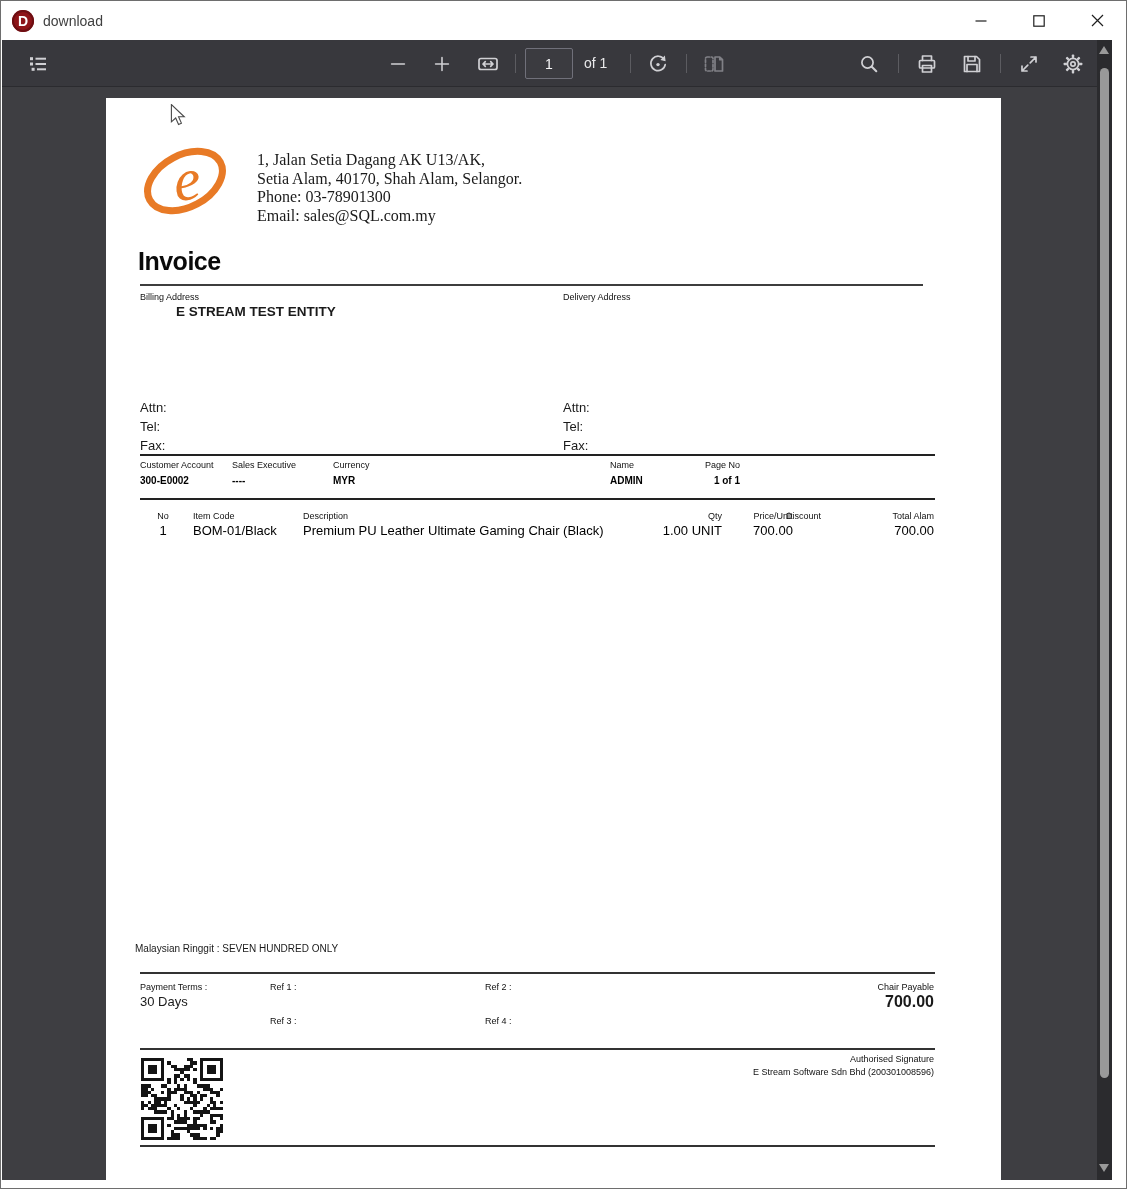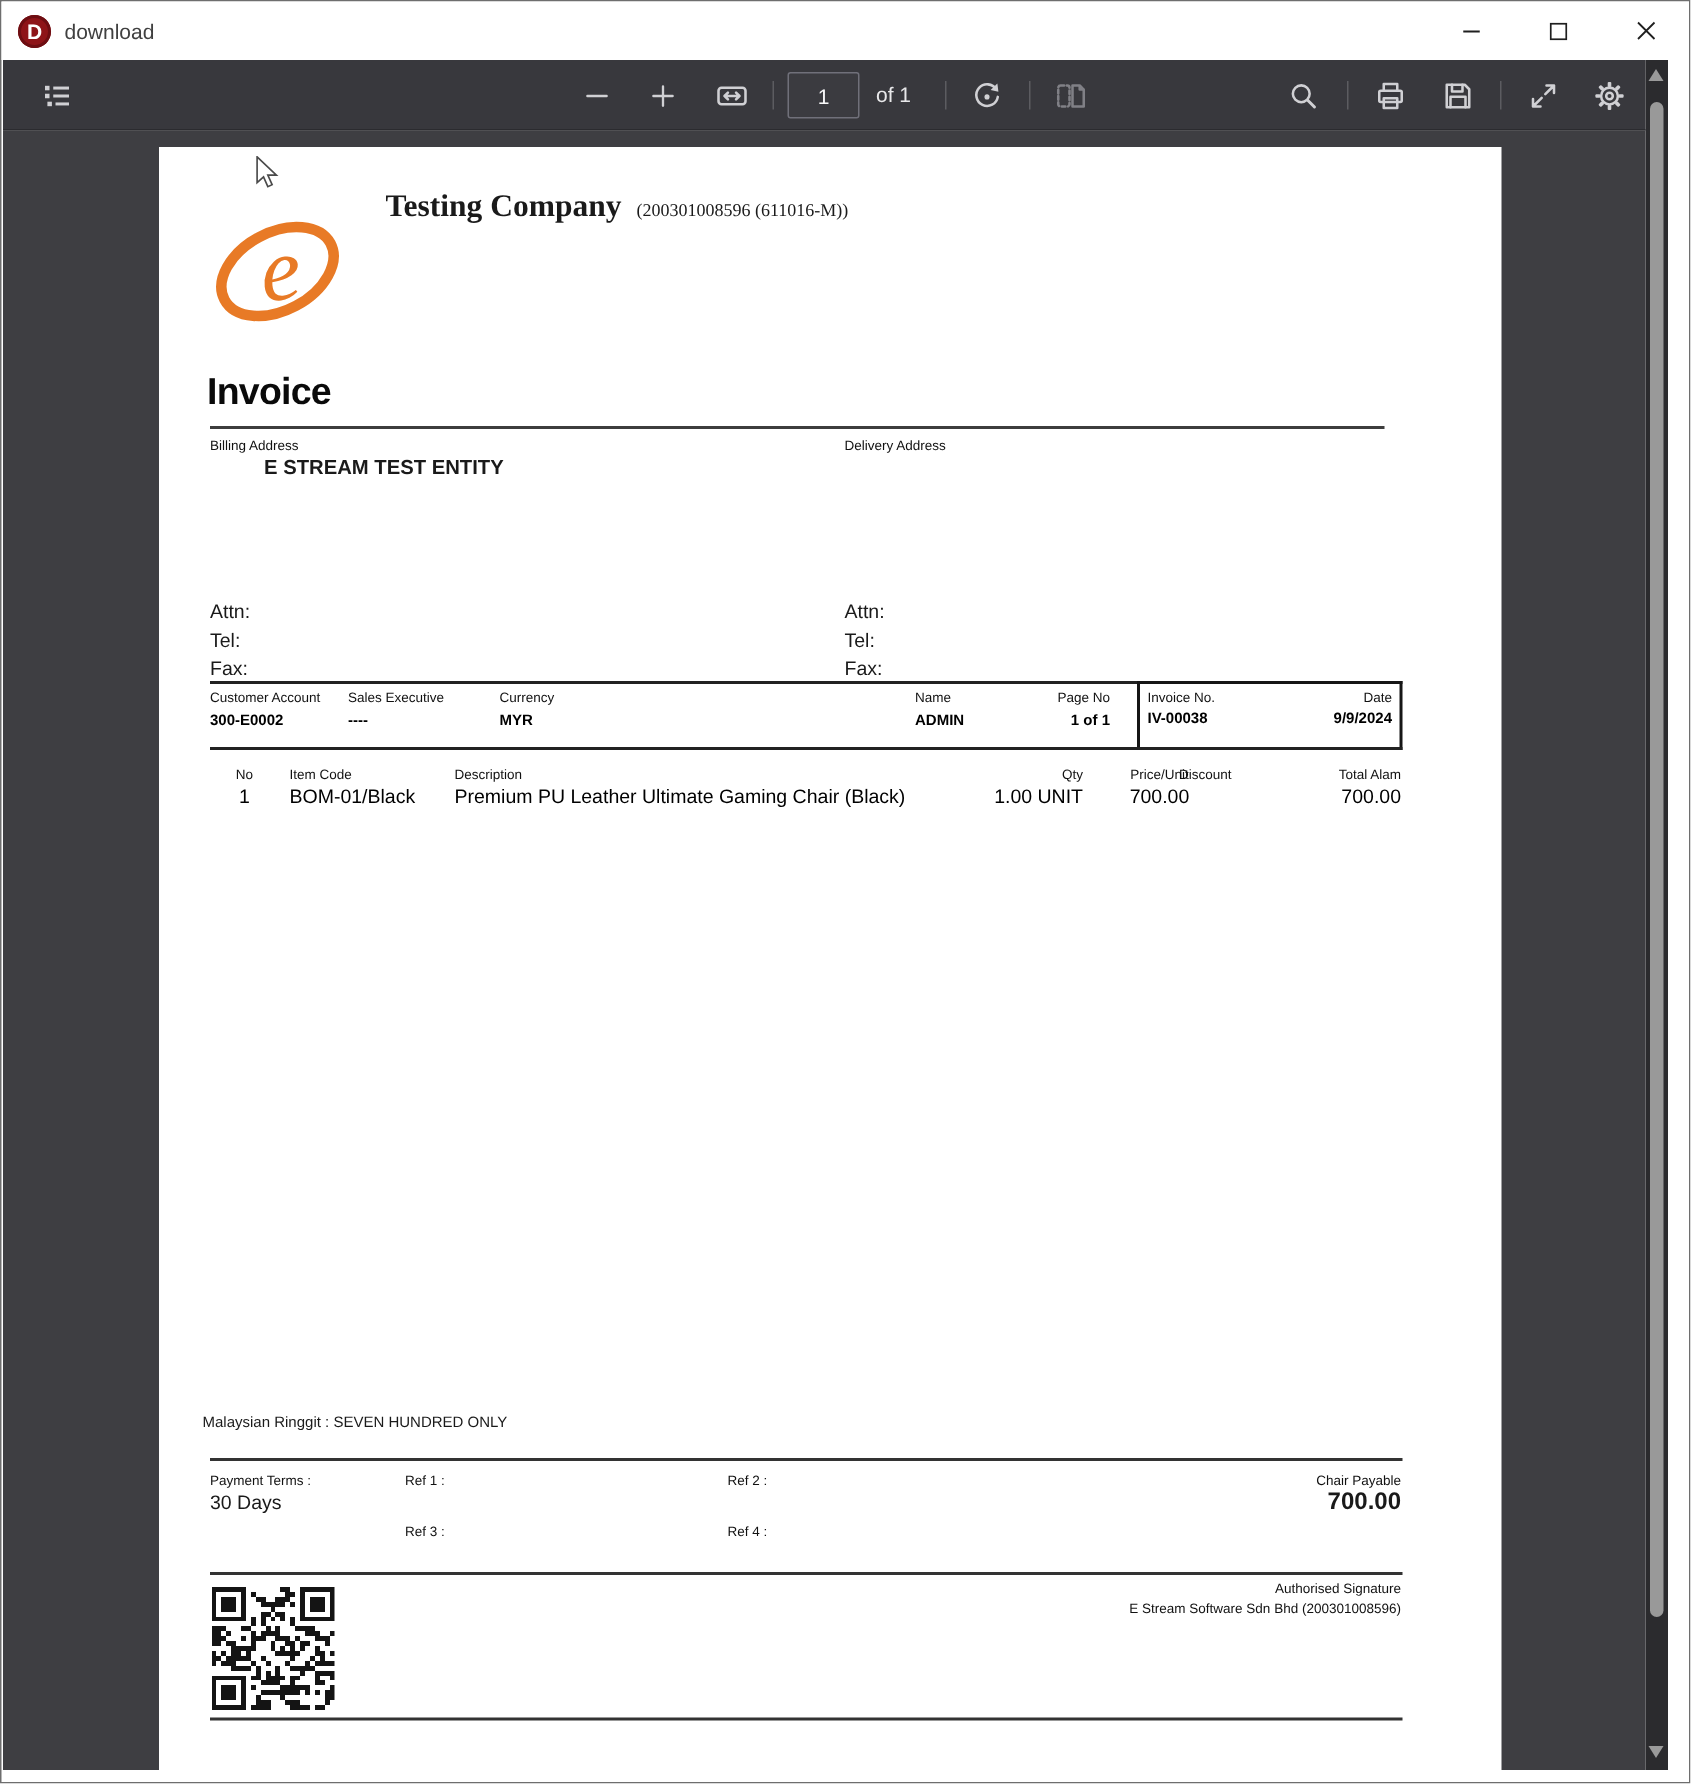--- a/index.html
+++ b/index.html
@@ -244,23 +244,25 @@
   <div class="content">
     <div class="page">
 
       <svg class="abs logo" viewBox="0 0 88 93">
         <g transform="rotate(-28 44 47)">
           <ellipse cx="44" cy="47" rx="40" ry="26" fill="none" stroke="#e87a26" stroke-width="7"></ellipse>
         </g>
         <text x="46" y="66" text-anchor="middle" font-family="Liberation Serif, serif" font-style="italic" font-size="60" fill="#e87a26" transform="rotate(-6 44 47)">e</text>
       </svg>
 
-      <div class="abs co-line1 serif">
-        <span class="co-name">Testing Company</span>
-        <span class="co-reg">(200301008596 (611016-M))</span>
+      <div class="abs co-addr serif">
+        <div>1, Jalan Setia Dagang AK U13/AK,</div>
+        <div>Setia Alam, 40170, Shah Alam, Selangor.</div>
+        <div>Phone: 03-78901300</div>
+        <div>Email: sales@SQL.com.my</div>
       </div>
 
       <div class="abs doc-title">Invoice</div>
       <div class="abs rule2 rule-title"></div>
 
       <div class="abs lbl bill-lbl">Billing Address</div>
       <div class="abs lbl deliv-lbl">Delivery Address</div>
       <div class="abs bill-name">E STREAM TEST ENTITY</div>
 
       <div class="abs contact contact-l">
@@ -278,30 +280,20 @@
       <div class="abs lbl band-lbl c-ca">Customer Account</div>
       <div class="abs lbl band-lbl c-se">Sales Executive</div>
       <div class="abs lbl band-lbl c-cur">Currency</div>
       <div class="abs lbl band-lbl c-name">Name</div>
       <div class="abs lbl band-lbl c-pageno">Page No</div>
       <div class="abs val band-val c-ca">300-E0002</div>
       <div class="abs val band-val c-se">----</div>
       <div class="abs val band-val c-cur">MYR</div>
       <div class="abs val band-val c-name">ADMIN</div>
       <div class="abs val band-val c-pageno">1 of 1</div>
-      <div class="abs inv-box">
-        <div class="row">
-          <span class="lbl">Invoice No.</span>
-          <span class="lbl">Date</span>
-        </div>
-        <div class="row vals">
-          <span class="val">IV-00038</span>
-          <span class="val">9/9/2024</span>
-        </div>
-      </div>
       <div class="abs rule2 band-bottom"></div>
 
       <div>
         <span class="col lbl items-hdr c-no">No</span>
         <span class="col lbl items-hdr c-code">Item Code</span>
         <span class="col lbl items-hdr c-desc">Description</span>
         <span class="col lbl items-hdr c-qty">Qty</span>
         <span class="col lbl items-hdr c-price">Price/Unit</span>
         <span class="col lbl items-hdr c-disc">Discount</span>
         <span class="col lbl items-hdr c-total">Total Alam</span>

